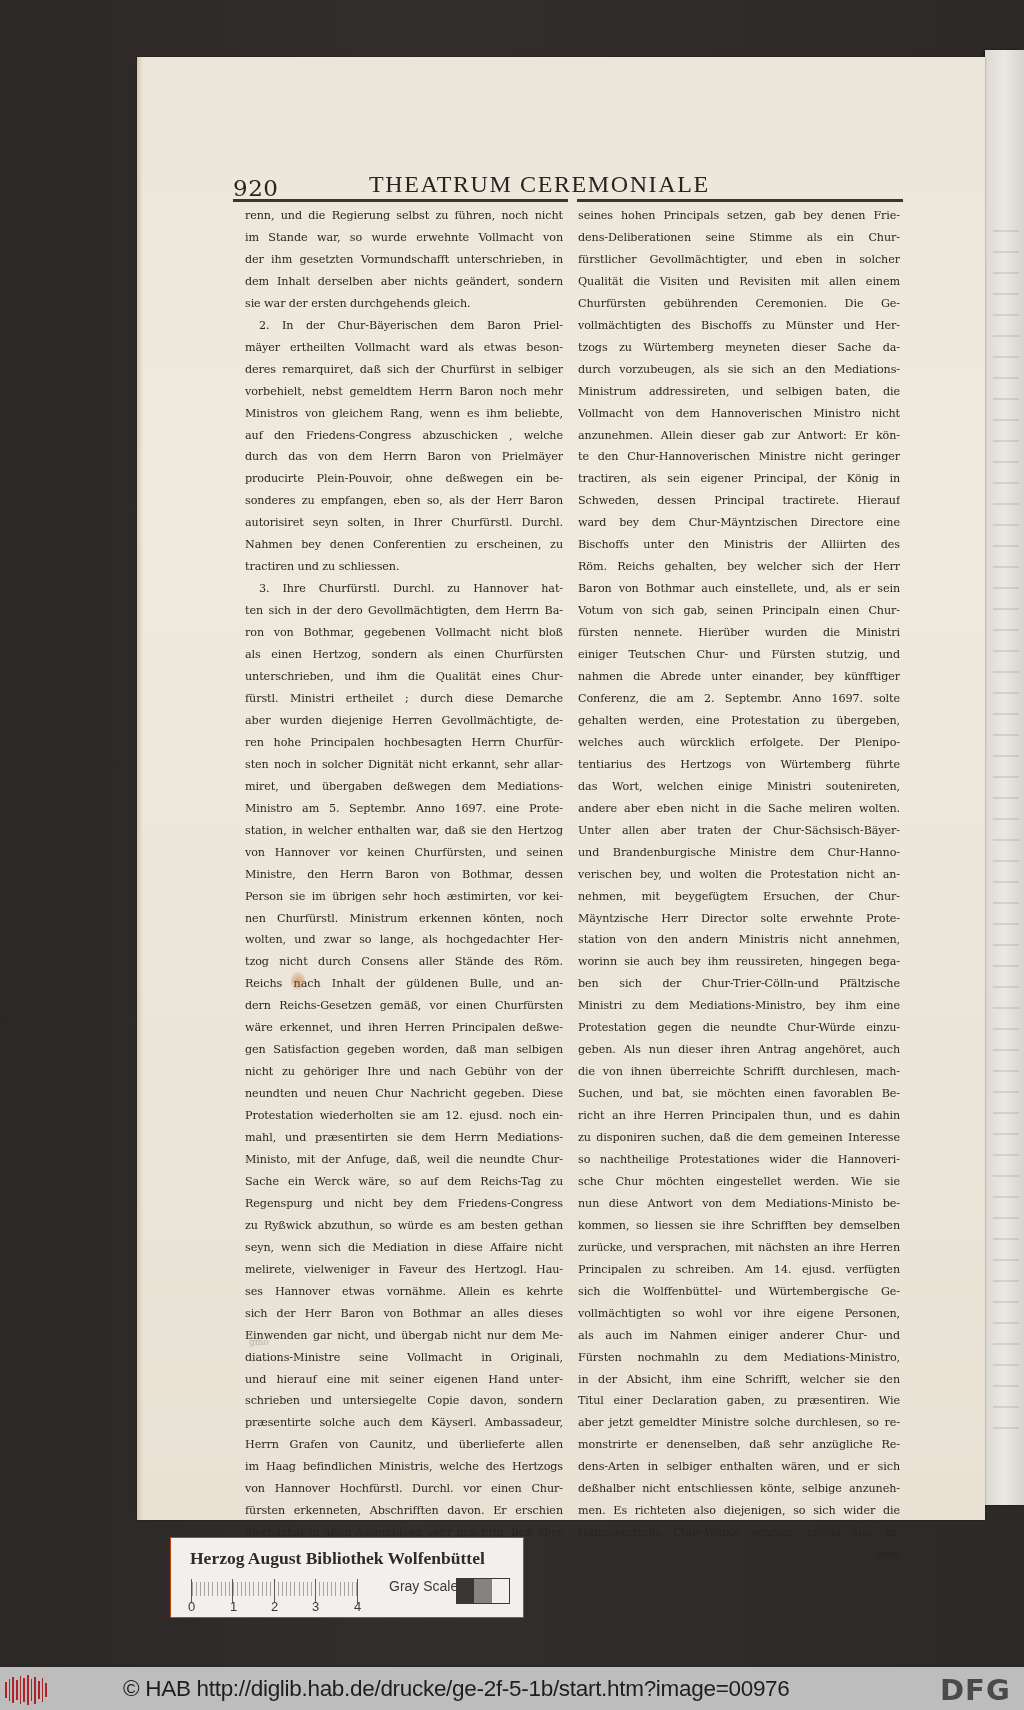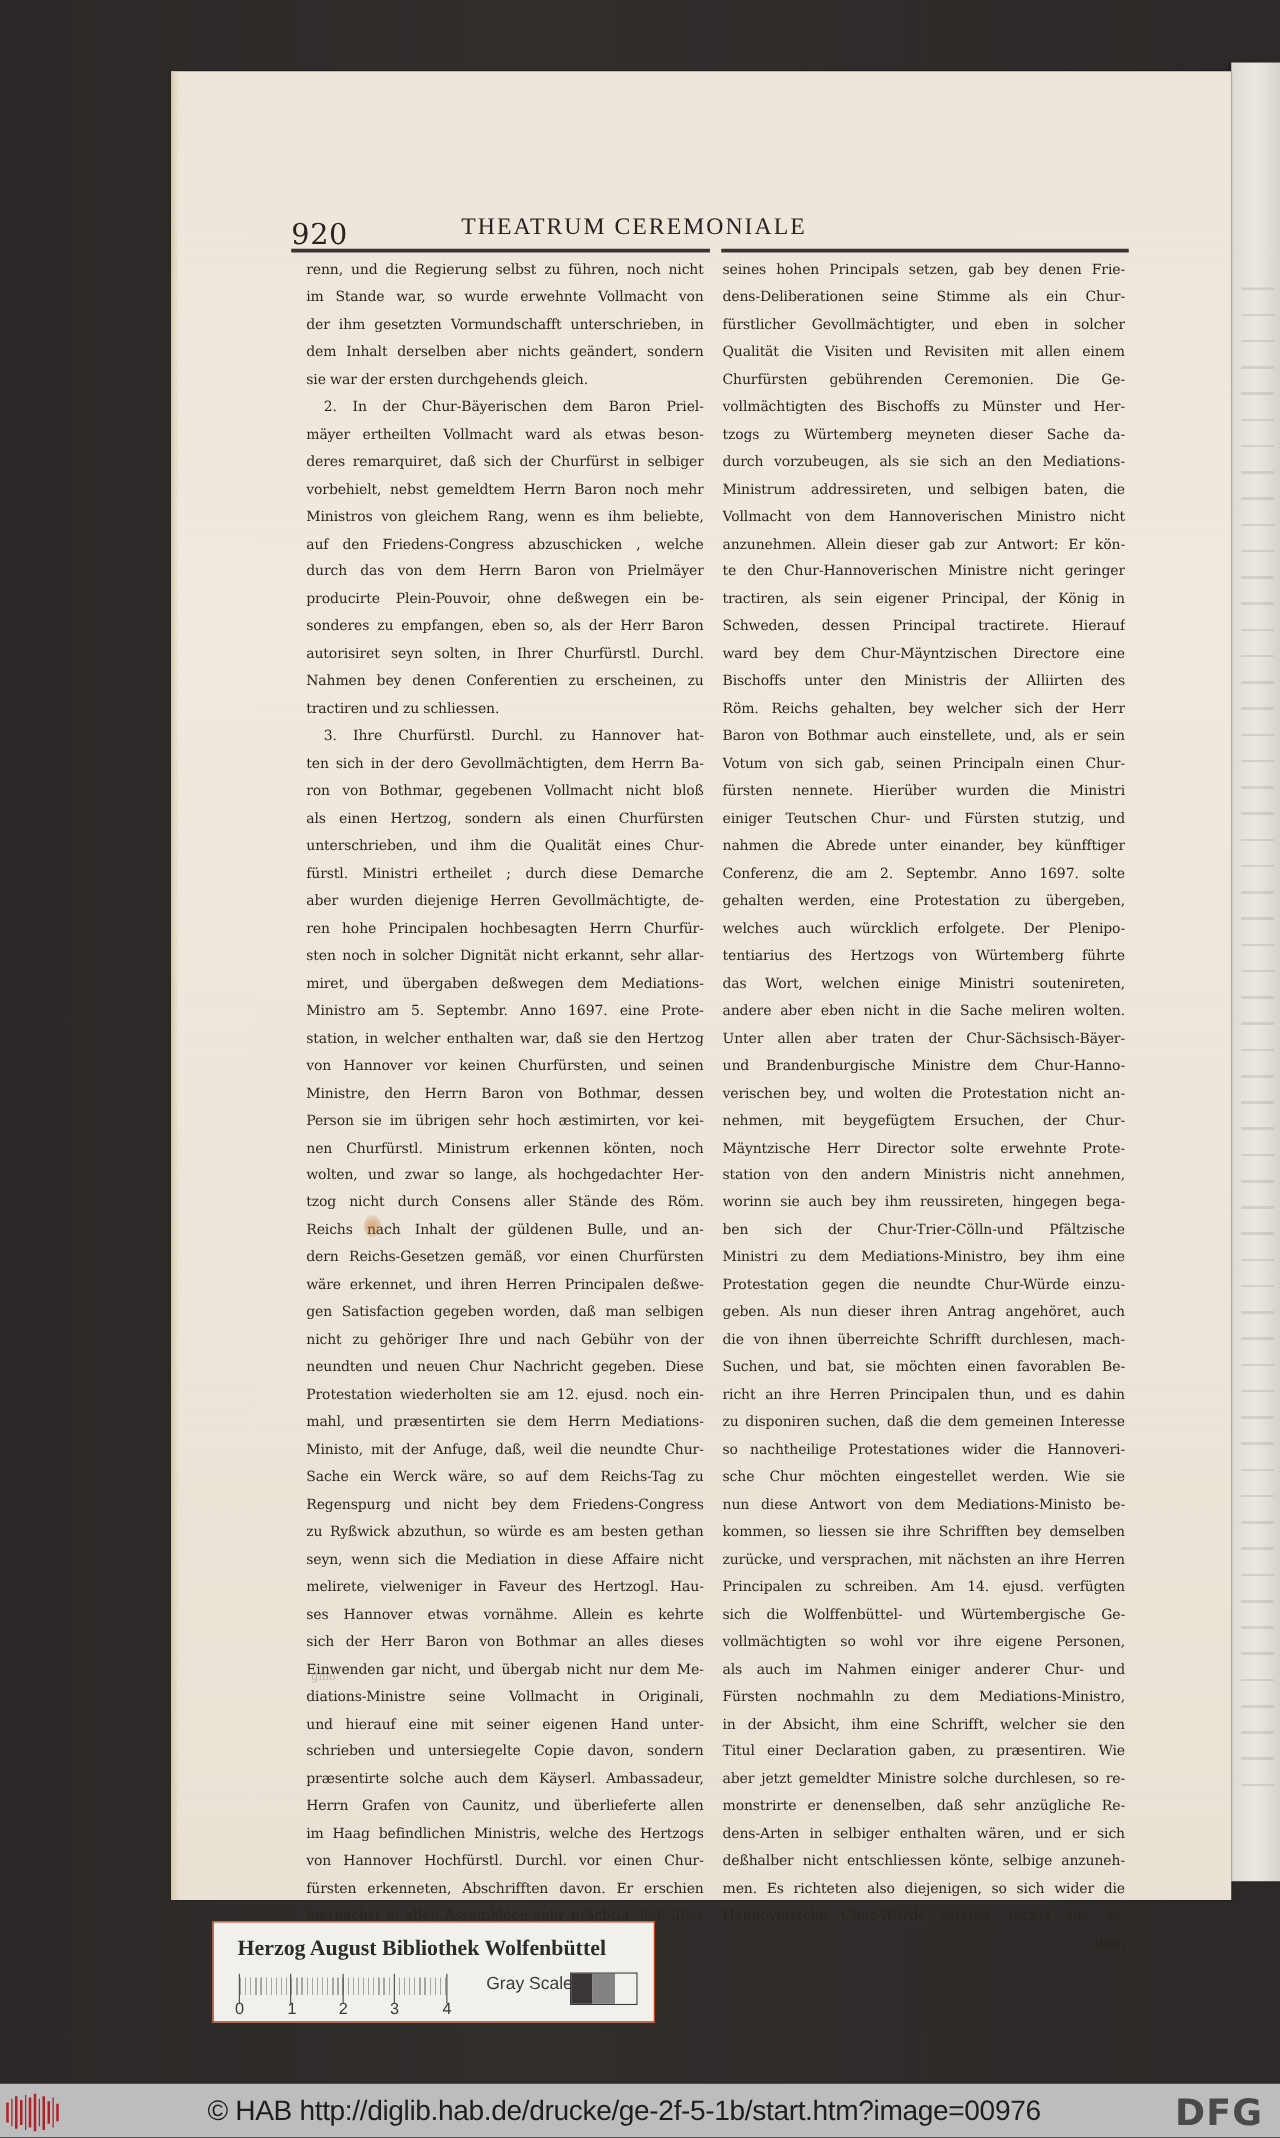--- a/index.html
+++ b/index.html
@@ -31,21 +31,21 @@
     background: linear-gradient(90deg, #d8c9a9, rgba(236,230,218,0));
   }
   .header {
     position: absolute; left: 96px; top: 112px; width: 670px; height: 40px;
   }
   .page-number {
     position: absolute; left: 0; top: 6px; font-size: 23px; color: #2a2420;
     font-family: "DejaVu Serif", serif; letter-spacing: 0.5px;
   }
   .running-title {
-    position: absolute; left: 136px; top: 2px; font-size: 19px; color: #2a2420;
+    position: absolute; left: 136px; top: 2px; font-size: 24px; color: #2a2420;
     font-family: "Liberation Serif", serif; letter-spacing: 1.6px; font-weight: normal;
   }
   .rule {
     position: absolute; top: 142px; height: 3px; background: #3b3430;
   }
   .rule.left { left: 96px; width: 335px; }
   .rule.right { left: 440px; width: 326px; }
   .column {
     position: absolute; top: 148px; color: #2b241f;
     font-family: "DejaVu Serif", serif; font-size: 11.2px; line-height: 21.95px;
@@ -104,21 +104,21 @@
   }
   .hab-logo {
     position: absolute; left: 5px; top: 8px; width: 42px; height: 30px;
     display: flex; gap: 2px; align-items: center;
   }
   .hab-logo i {
     display: block; width: 2px; background: #b0212a;
   }
   .footer-text {
     position: absolute; left: 123px; top: 9px; font-family: "Liberation Sans", sans-serif;
-    font-size: 22.5px; color: #1e1e1e; white-space: nowrap; letter-spacing: -0.3px; margin-left: 43px;
+    font-size: 22.5px; color: #1e1e1e; white-space: nowrap; letter-spacing: -0.3px;
   }
   .dfg-logo {
     position: absolute; left: 940px; top: 6px; font-family: "DejaVu Sans", sans-serif;
     font-weight: bold; font-size: 29px; color: #4a4a4a; letter-spacing: 1px;
   }
   .stain {
     position: absolute; left: 291px; top: 972px; width: 14px; height: 18px;
     border-radius: 50%; background: radial-gradient(circle, rgba(190,110,40,0.55), rgba(190,110,40,0));
   }
 </style>

